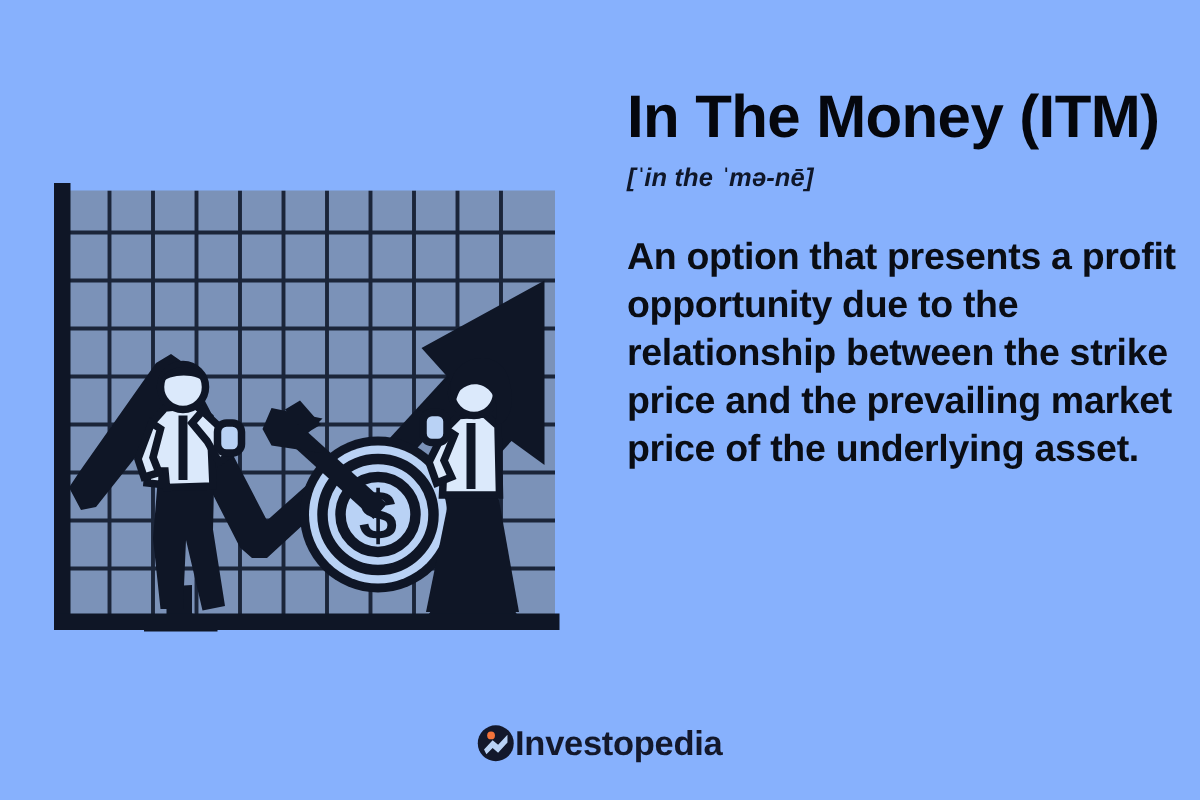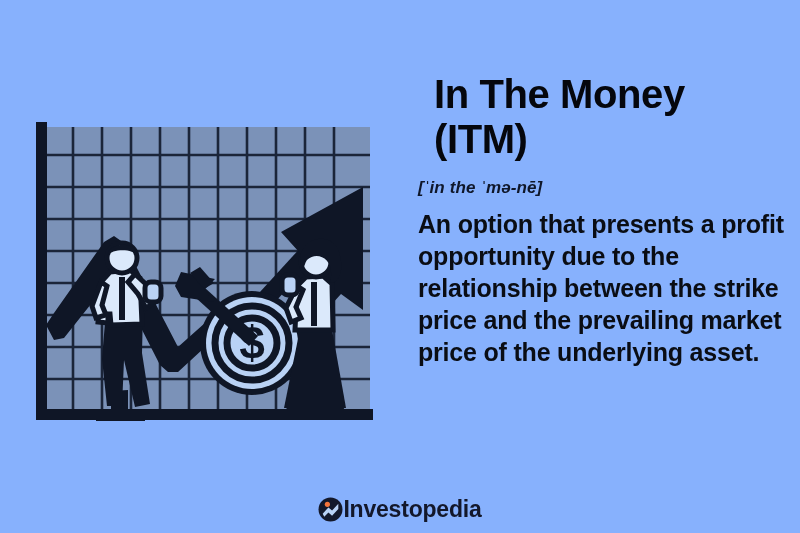--- a/index.html
+++ b/index.html
@@ -36,49 +36,49 @@
   }
 
   
   .definition-panel {
     position: absolute;
     left: 418px;
     top: 56px;
     width: 372px;
   }
   .term-title {
-    margin: 16px;
+    margin: 0;
     font-size: 40px;
     line-height: 1.12;
     font-weight: bold;
     color: #05070d;
     letter-spacing: -0.4px;
   }
   .pronunciation {
     margin: 8px 0 0 0;
     font-size: 17px;
     font-style: italic;
     font-weight: bold;
     color: #0f172a;
     letter-spacing: 0.1px;
   }
   .definition-body {
-    margin: 10px 0 0 0;
+    margin: 26px 0 0 0;
     font-size: 25px;
     line-height: 1.28;
     font-weight: bold;
     color: #0a0d14;
     letter-spacing: -0.2px;
   }
 
   
   .brand {
     position: absolute;
     left: 0;
-    top: 497px;
+    top: 483px;
     width: 800px;
     display: flex;
     align-items: center;
     justify-content: center;
     gap: 0;
   }
   .brand-mark {
     width: 25px;
     height: 25px;
     display: block;

